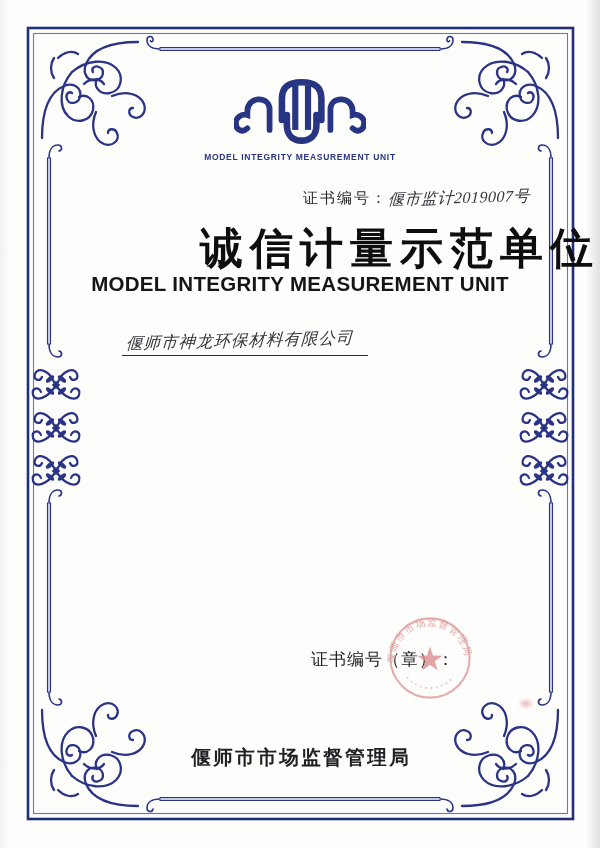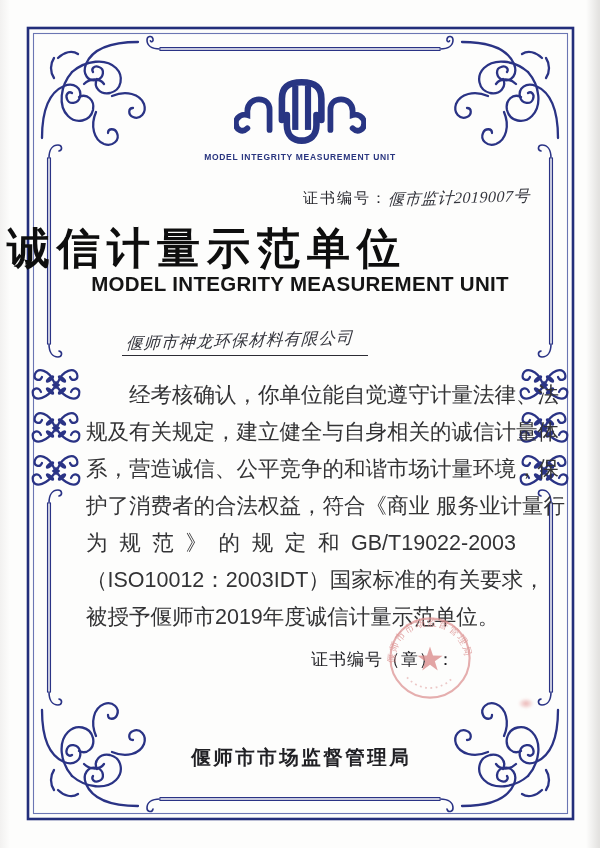--- a/index.html
+++ b/index.html
@@ -38,21 +38,21 @@
   .hand{
     display:inline-block;
     font-family:"Liberation Serif","DejaVu Serif",serif;
     font-style:italic;color:#34353d;
     transform:rotate(-1.5deg) skewX(-4deg);
   }
   .certno .hand{font-size:16px;letter-spacing:.5px;}
 
   
   .title-zh{
-    position:absolute;top:220px;left:0;width:600px;text-align:left;
+    position:absolute;top:220px;left:0;width:600px;text-align:right;
     font-family:"Liberation Serif","DejaVu Serif",serif;
     font-size:43px;font-weight:900;color:#0e0e0e;
     letter-spacing:7px;text-indent:7px;
   }
   .title-en{
     position:absolute;top:272px;left:0;width:600px;text-align:center;
     font-size:20.5px;font-weight:900;color:#151515;letter-spacing:.3px;
   }
 
   
@@ -195,29 +195,20 @@
     <span class="label">证书编号：</span><span class="hand">偃市监计2019007号</span>
   </div>
 
   <h1 class="title-zh">诚信计量示范单位</h1>
   <h2 class="title-en">MODEL INTEGRITY MEASUREMENT UNIT</h2>
 
   <div class="company">
     <span class="hand">偃师市神龙环保材料有限公司</span>
   </div>
 
-  <div class="body-text">
-    <div class="body-line">经考核确认，你单位能自觉遵守计量法律、法</div>
-    <div class="body-line">规及有关规定，建立健全与自身相关的诚信计量体</div>
-    <div class="body-line">系，营造诚信、公平竞争的和谐市场计量环境，保</div>
-    <div class="body-line">护了消费者的合法权益，符合《商业 服务业计量行</div>
-    <div class="body-line">为规范》的规定和GB/T19022-2003</div>
-    <div class="body-line">（ISO10012：2003IDT）国家标准的有关要求，</div>
-    <div class="body-line">被授予偃师市2019年度诚信计量示范单位。</div>
-  </div>
 
   <div class="issue-label">证书编号（章）：</div>
 
   <svg class="seal" viewBox="0 0 100 100" fill="none">
     <defs>
       <path id="sealArcTop" d="M 11,62 A 40,40 0 1 1 89,62"></path>
       <path id="sealArcBottom" d="M 22,74 A 36,36 0 0 0 78,74"></path>
     </defs>
     <circle cx="50" cy="50" r="45" stroke="#dc9191" stroke-width="2.4" opacity=".85"></circle>
     <polygon opacity=".9" fill="#d98a8a" points="50,37 53.4,47.3 64.3,47.4 55.5,53.8 58.8,64.1 50,57.8 41.2,64.1 44.5,53.8 35.7,47.4 46.6,47.3"></polygon>

